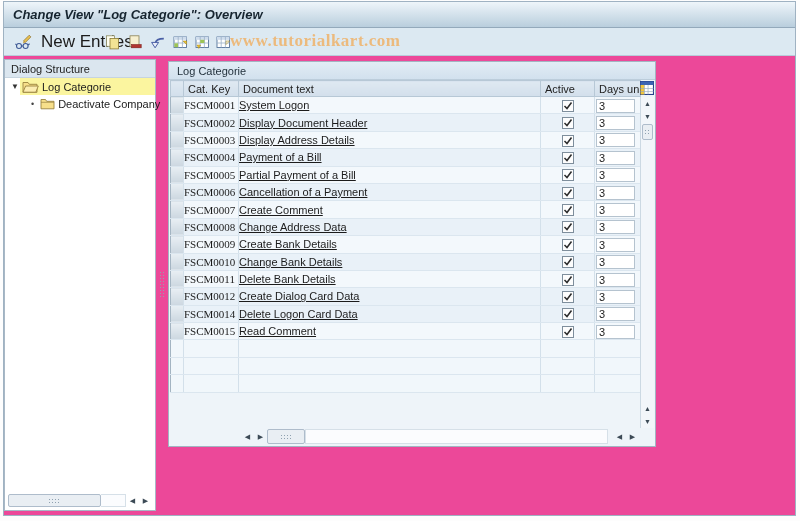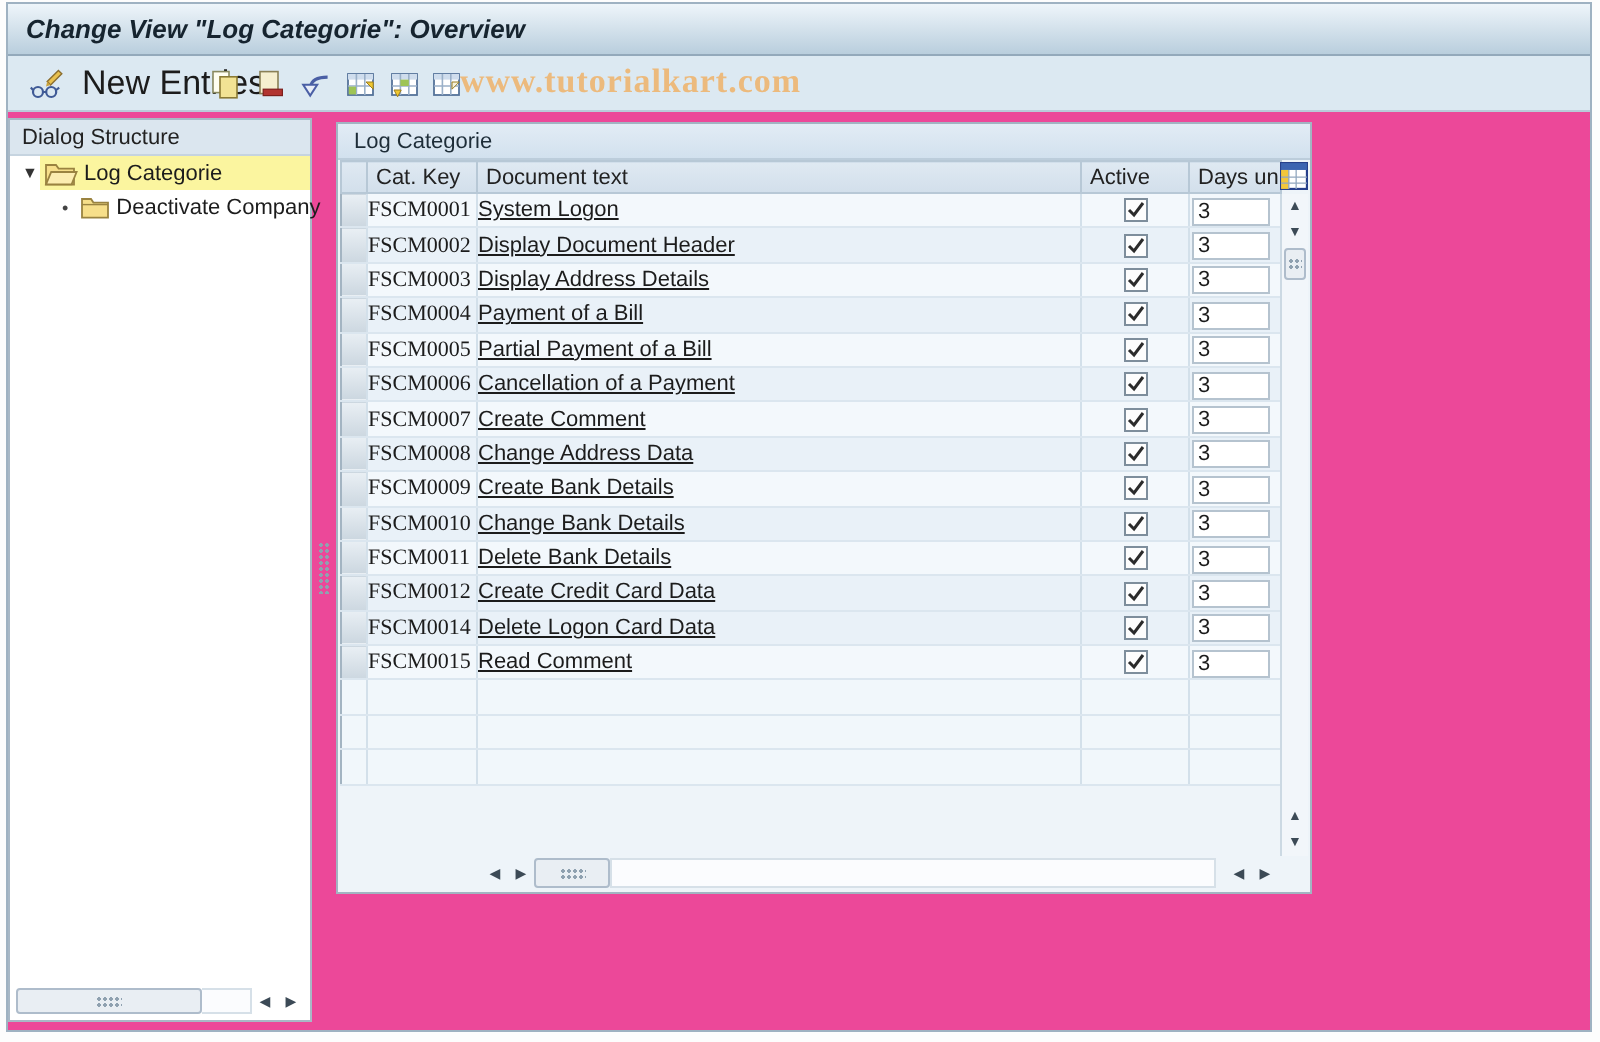--- a/index.html
+++ b/index.html
@@ -379,21 +379,21 @@
                       <path d="M1.5 5 L4 7.5 L8.5 1.5" fill="none" stroke="#2b2b2b" stroke-width="1.5"></path>
                     </svg>
                   </span></td>
                 <td class="c-days">
                   <span class="days-field">3</span>
                 </td>
               </tr>
               <tr class="data-row alt">
                 <td class="sel"></td>
                 <td class="c-key">FSCM0012</td>
-                <td class="c-text">Create Credit Card Data</td>
+                <td class="c-text">Create Dialog Card Data</td>
                 <td class="c-active"><span class="checkbox">
                     <svg width="10" height="10" viewBox="0 0 10 10">
                       <path d="M1.5 5 L4 7.5 L8.5 1.5" fill="none" stroke="#2b2b2b" stroke-width="1.5"></path>
                     </svg>
                   </span></td>
                 <td class="c-days">
                   <span class="days-field">3</span>
                 </td>
               </tr>
               <tr class="data-row alt">

